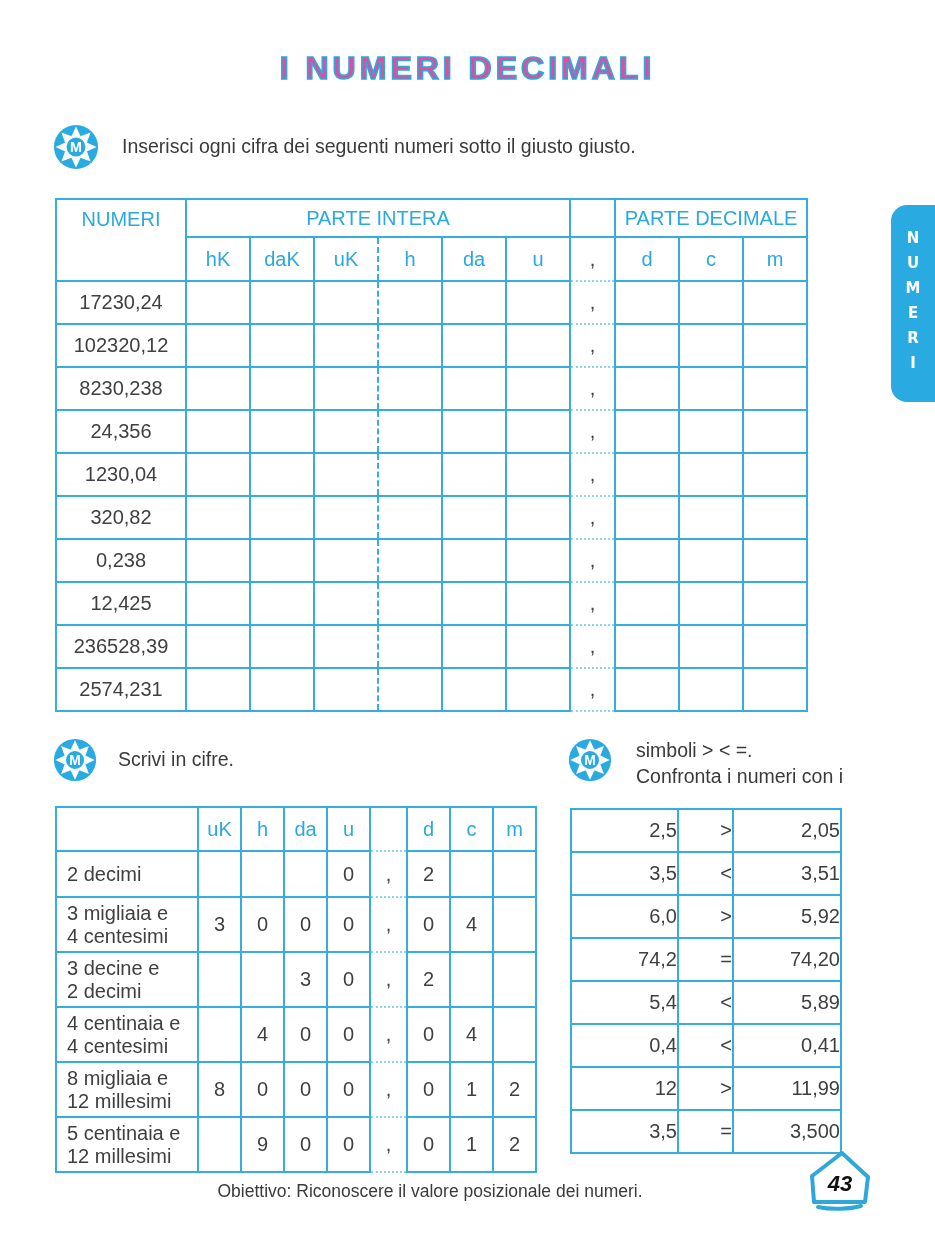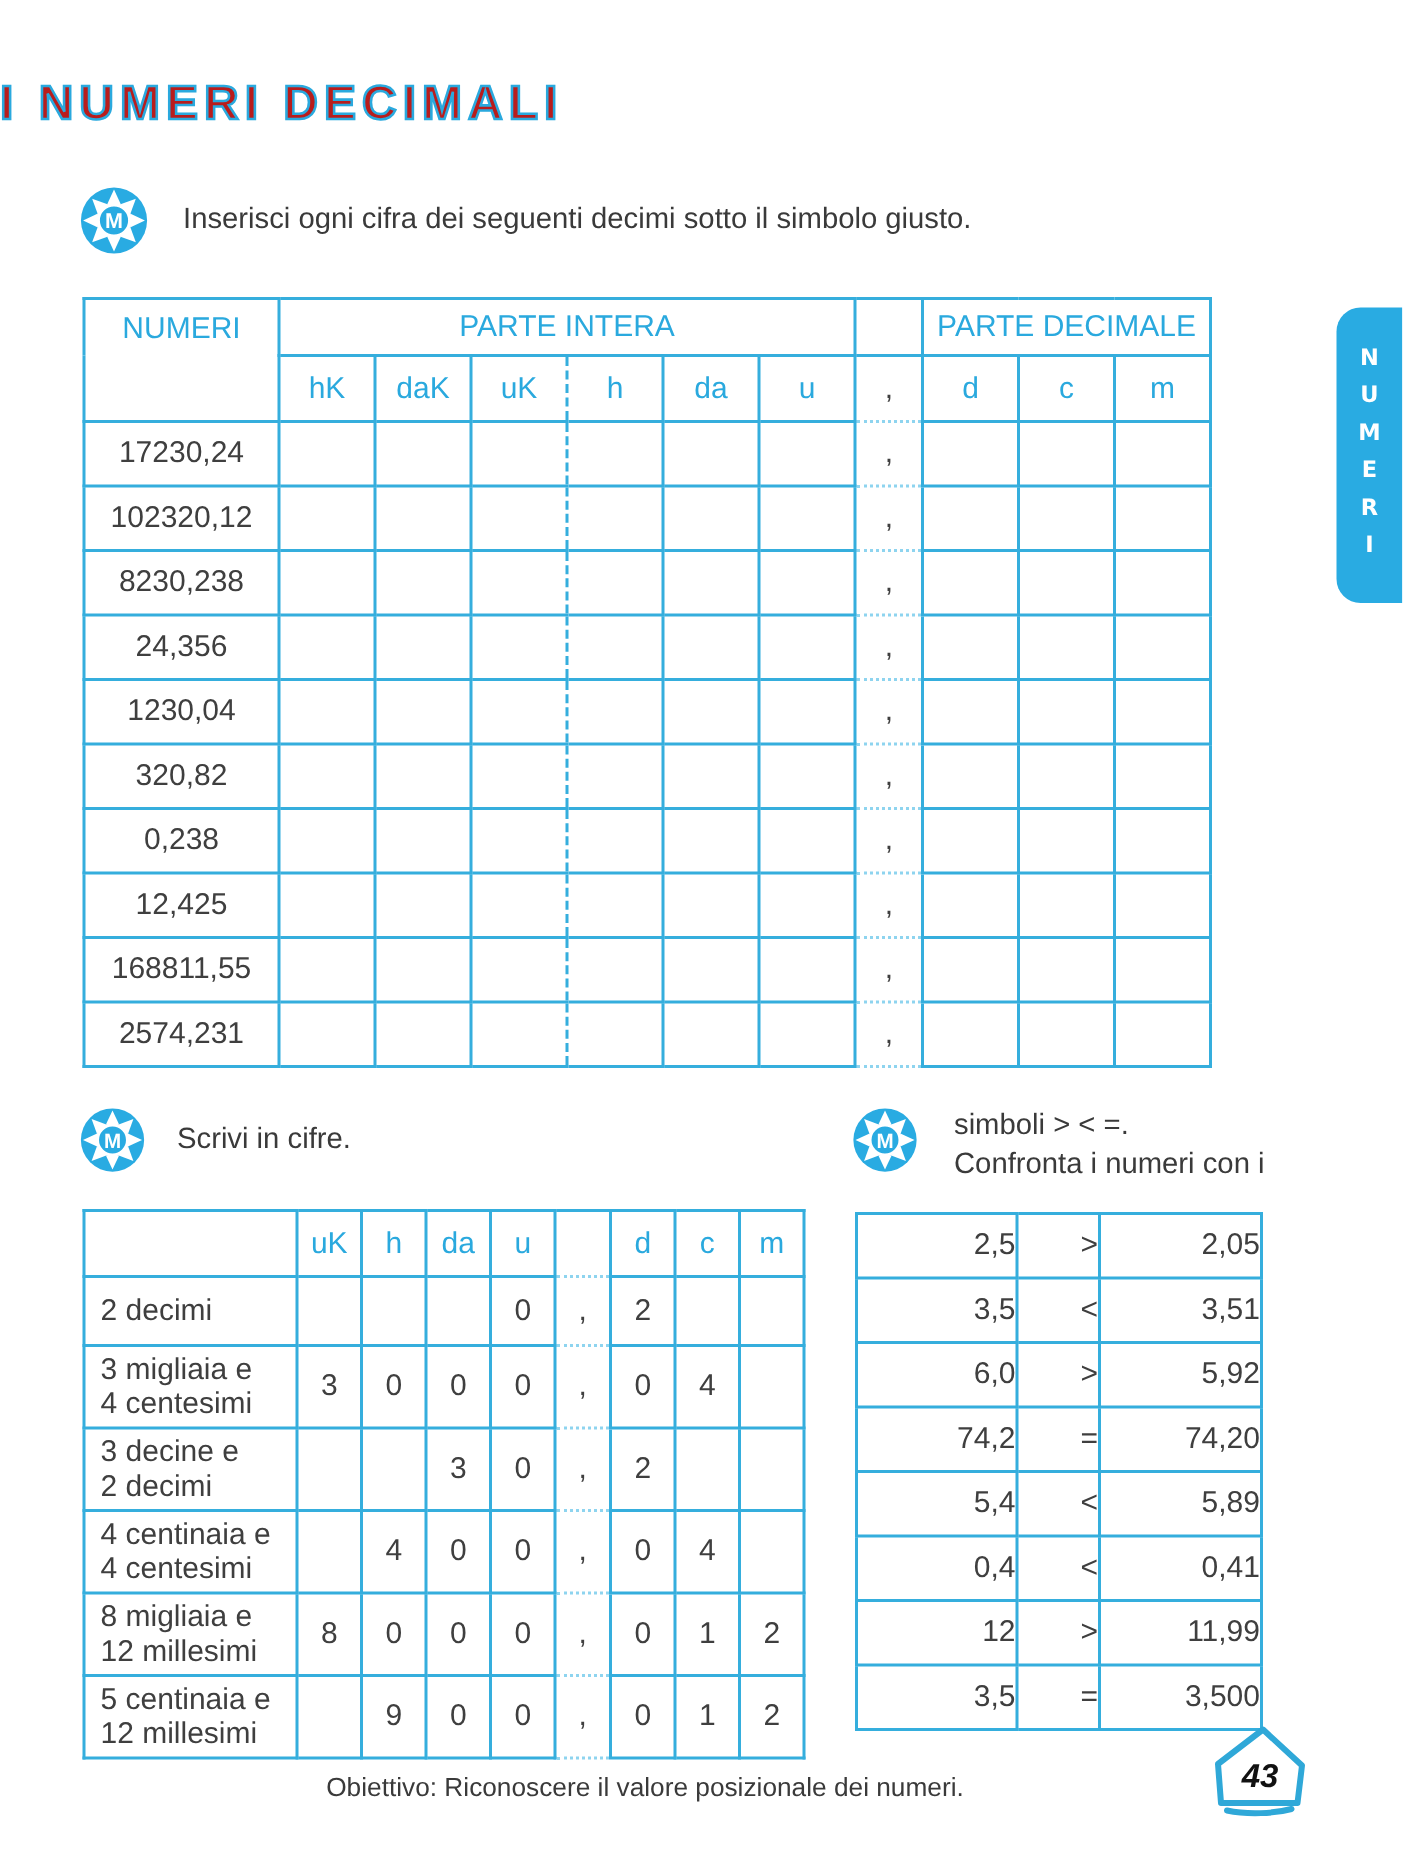--- a/index.html
+++ b/index.html
@@ -1,22 +1,22 @@
 <!DOCTYPE html>
 <html><head>
 <meta charset="utf-8">
 <style>
   html,body{margin:0;padding:0;background:#fff;}
   .page{position:relative;width:935px;height:1233px;background:#ffffff;overflow:hidden;
         font-family:"Liberation Sans",sans-serif;color:#3f3f3f;}
 
   
-  .title{position:absolute;top:50px;left:0;width:100%;
+  .title{position:absolute;top:50px;left:0;width:100%;text-align:center;
          font-size:32px;font-weight:bold;letter-spacing:4px;
-         color:#b91c1c;-webkit-text-stroke:1.7px #2aa9de;}
+         color:#ec4899;-webkit-text-stroke:1.7px #2aa9de;}
 
   
   .ex-head{position:absolute;display:flex;align-items:flex-start;}
   .badge{flex:0 0 auto;}
   .instr{font-size:19.5px;color:#3a3a3a;line-height:1.32;}
 
   
   table{border-collapse:collapse;table-layout:fixed;position:absolute;background:#fff;}
   td,th{border:2px solid #35aedd;padding:0;text-align:center;vertical-align:middle;
         font-weight:normal;overflow:hidden;}
@@ -87,21 +87,21 @@
 </svg>
 
 <div class="page">
 
   <div class="title">I NUMERI DECIMALI</div>
 
   <div class="ex-head" style="left:53px;top:124px;gap:23px;align-items:center;">
     <svg class="badge" width="46" height="46" viewBox="0 0 48 48">
         <use href="#badge-shape"></use>
       </svg>
-    <div class="instr">Inserisci ogni cifra dei seguenti decimi sotto il simbolo giusto.</div>
+    <div class="instr">Inserisci ogni cifra dei seguenti numeri sotto il giusto giusto.</div>
   </div>
 
   <table class="t1">
     <colgroup>
       <col style="width:130px">
       <col style="width:64px">
         <col style="width:64px">
         <col style="width:64px">
       <col style="width:64px">
         <col style="width:64px">
@@ -228,21 +228,21 @@
           <td class="dash"></td>
           <td class="nl"></td>
           <td></td>
           <td></td>
       <td class="com">,</td>
       <td></td>
           <td></td>
           <td></td>
     </tr>
     <tr>
-      <td>168811,55</td>
+      <td>236528,39</td>
       <td></td>
           <td></td>
           <td class="dash"></td>
           <td class="nl"></td>
           <td></td>
           <td></td>
       <td class="com">,</td>
       <td></td>
           <td></td>
           <td></td>

